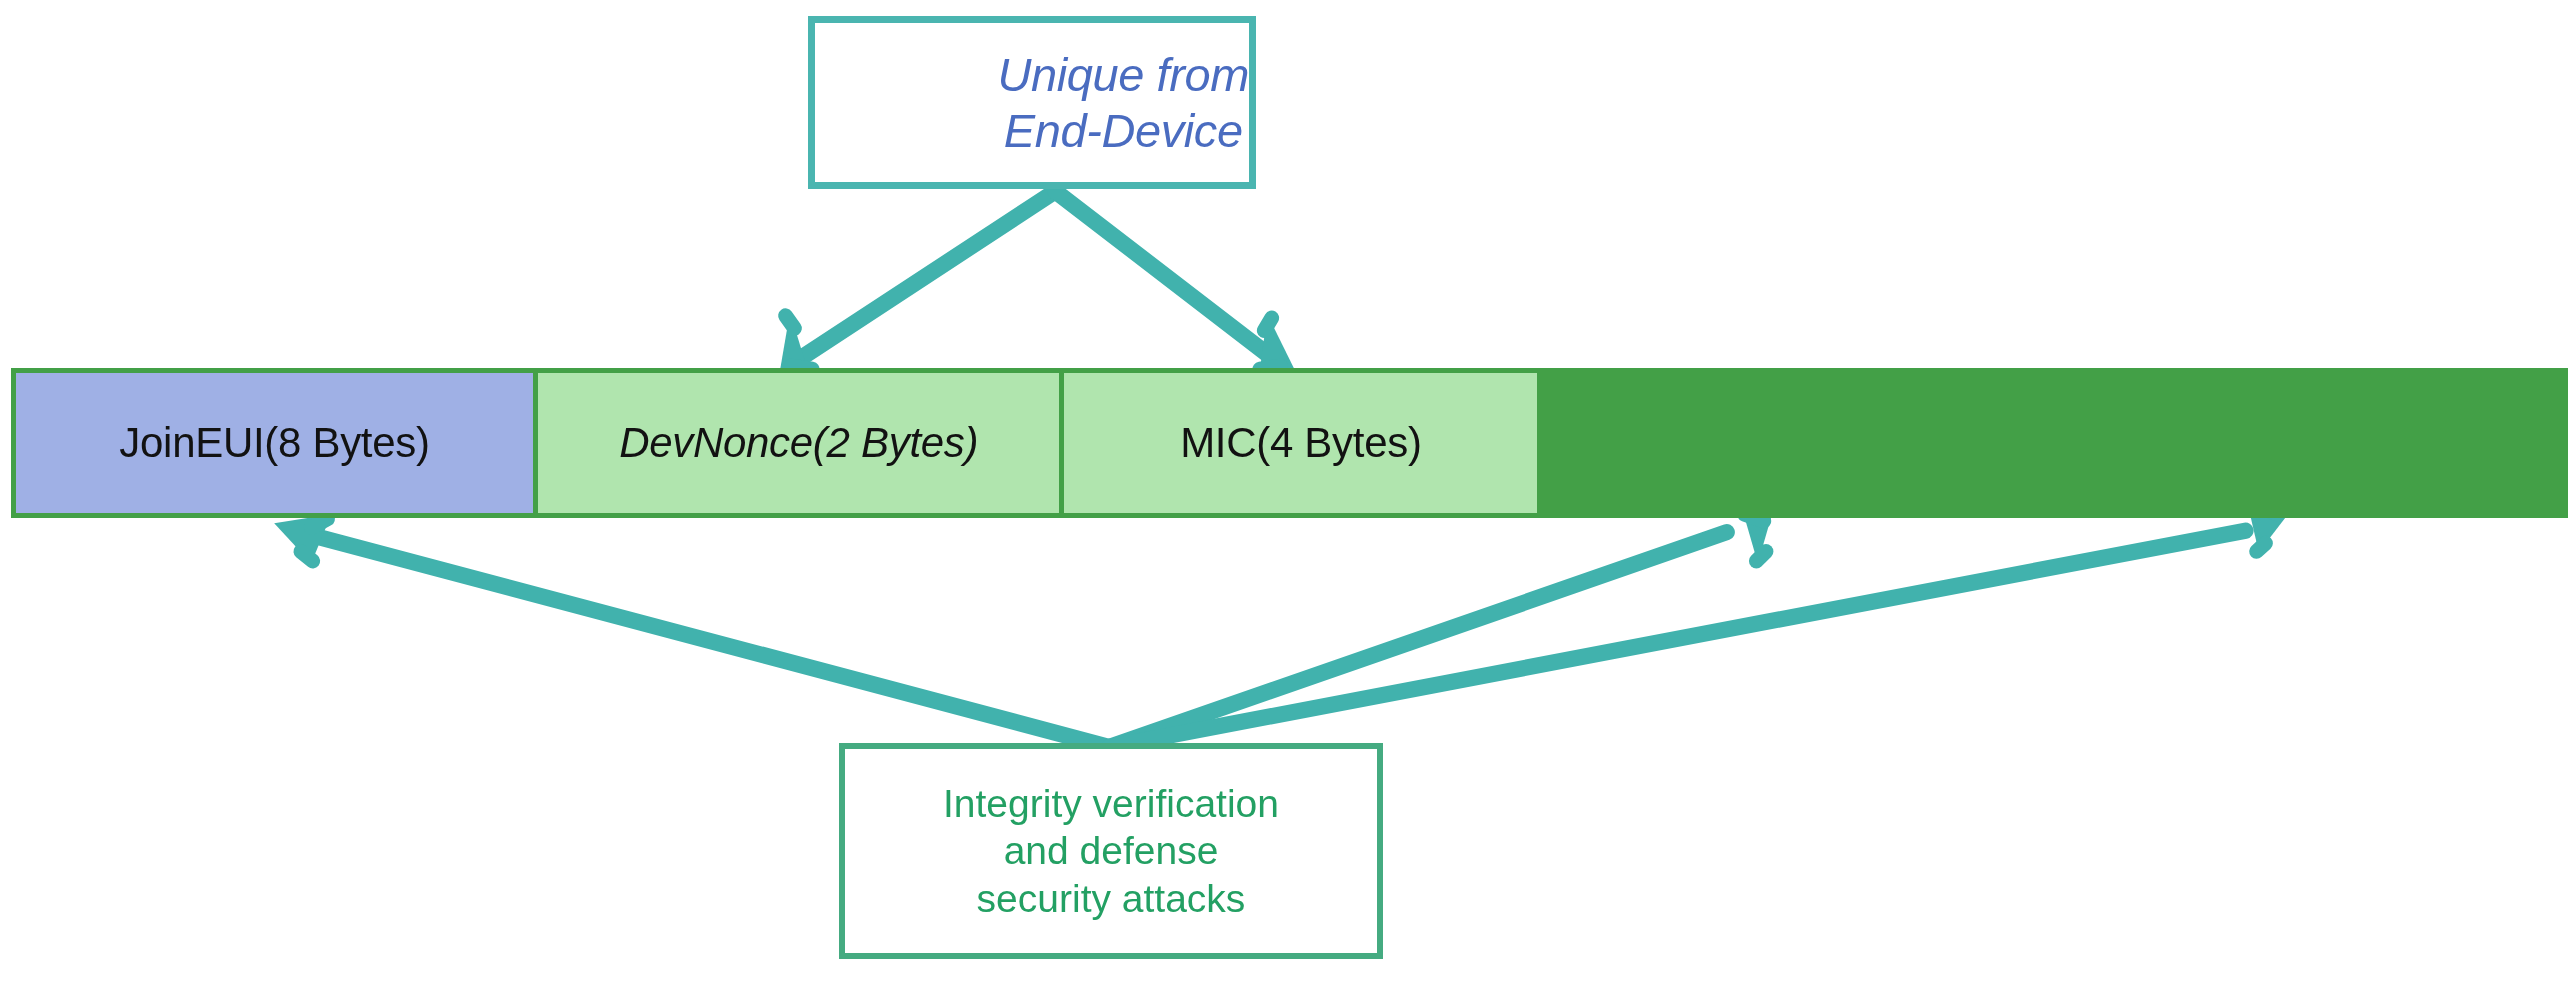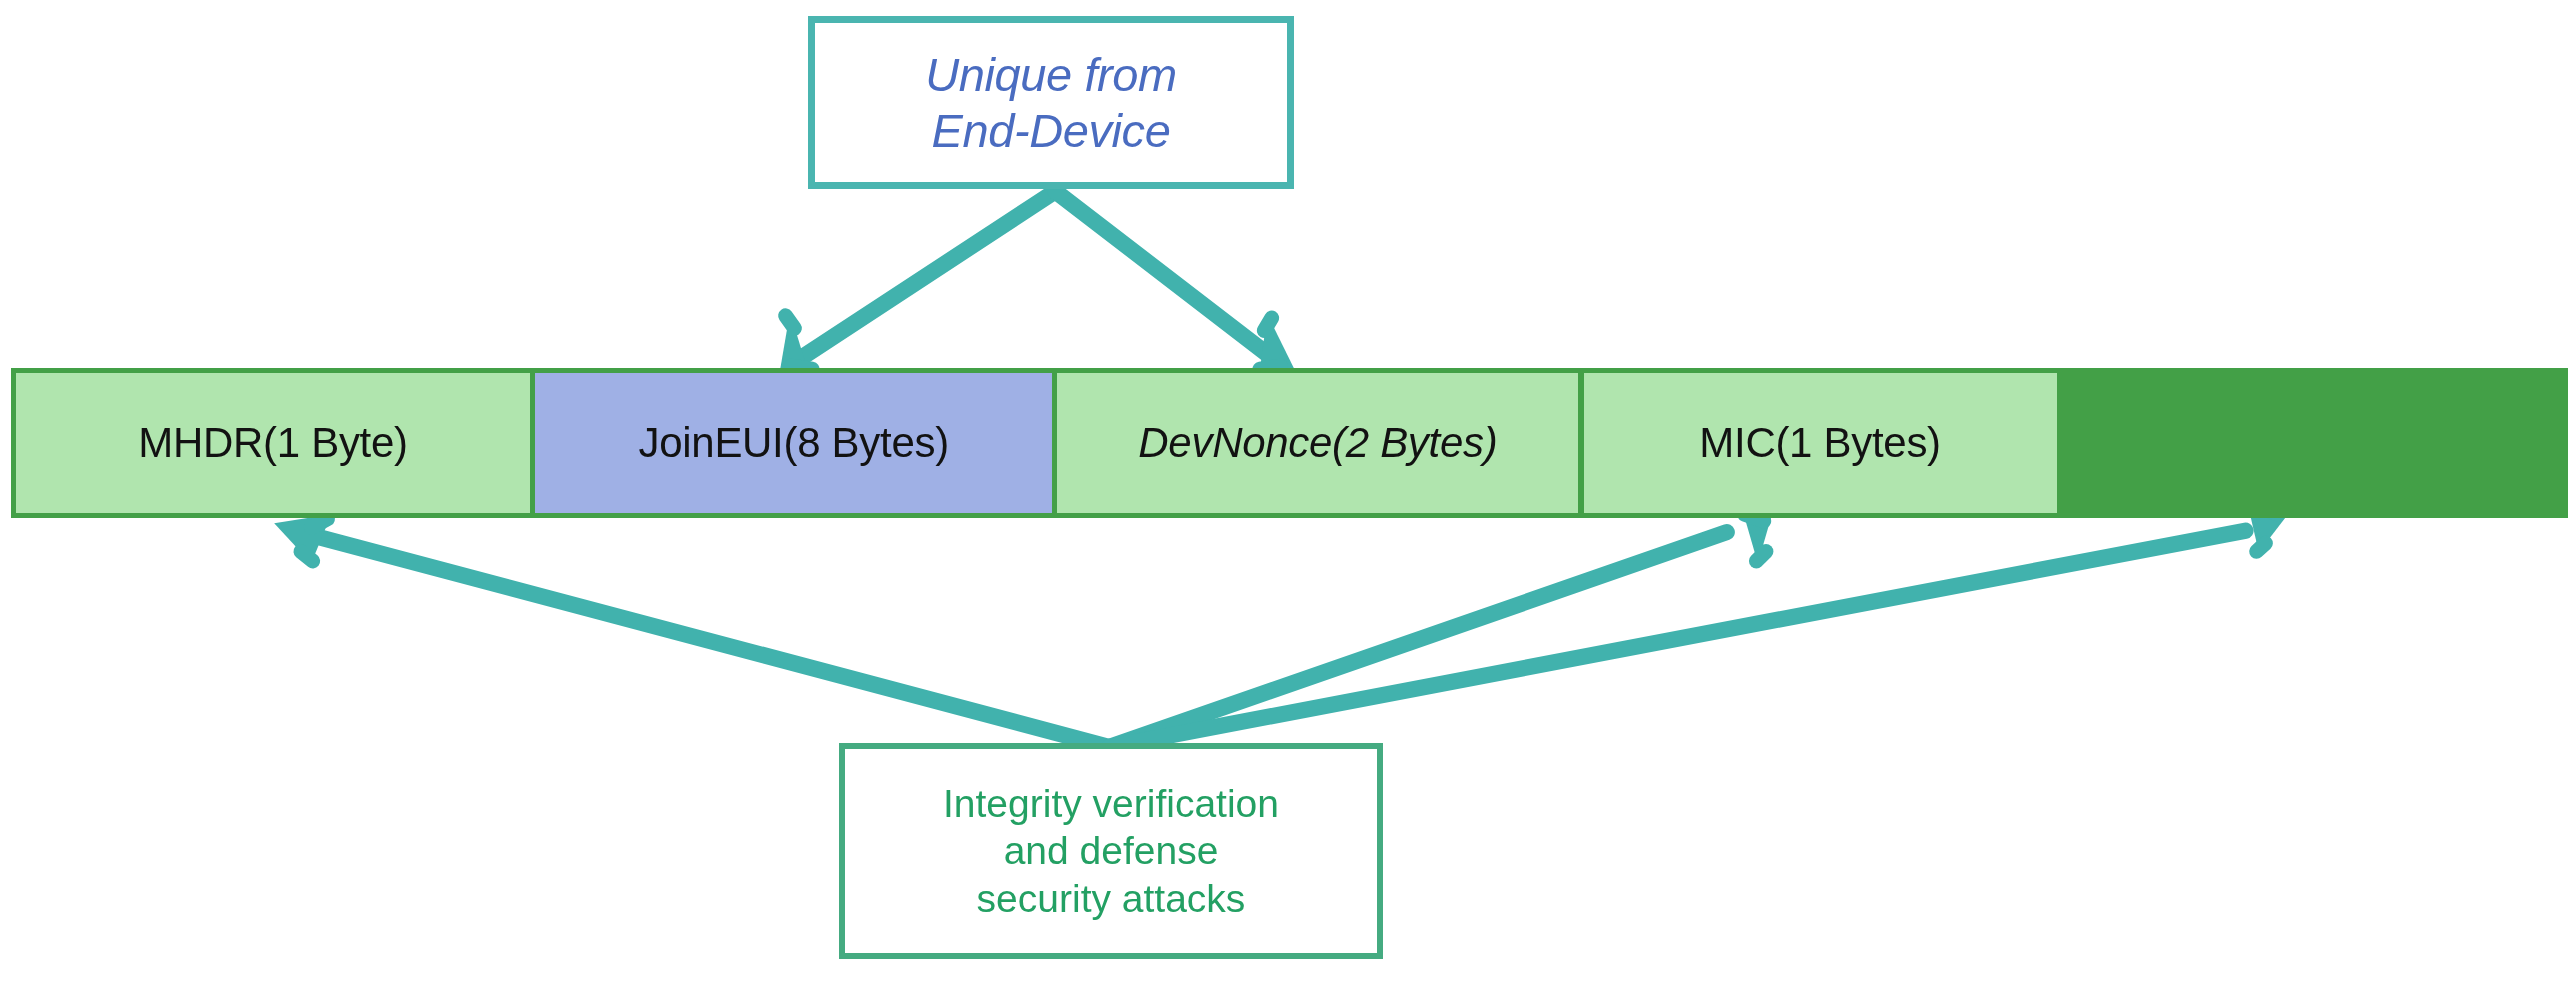--- a/index.html
+++ b/index.html
@@ -33,23 +33,24 @@
     box-sizing: border-box;
     background: #ffffff;
     display: flex;
     align-items: center;
     justify-content: center;
     text-align: center;
   }
   #source-note-box {
     left: 808px;
     top: 16.3px;
-    width: 486px;
+    width: 448px;
     height: 173px;
     border: 7.4px solid #4ab5b0;
+    justify-content: flex-end;
   }
   #source-note-text {
     color: #4a6cc0;
     font-style: italic;
     font-size: 47px;
     line-height: 1.18;
     letter-spacing: -0.4px;
     white-space: pre-line;
     font-weight: 400;
   }
@@ -146,31 +147,28 @@
       <path d="M 3057 733 L 3045 744" stroke="#41b2ad" stroke-width="20" stroke-linecap="round"></path>
     </g>
   </svg>
 
   <div class="note-box" id="source-note-box">
     <span id="source-note-text">Unique from
 End-Device</span>
   </div>
 
   <div id="packet-frame">
-    <div class="packet-field green" id="field-mhdr">
-      <span>MHDR(1 Byte)</span>
-    </div>
     <div class="packet-field blue" id="field-joineui">
       <span>JoinEUI(8 Bytes)</span>
     </div>
     <div class="packet-field green" id="field-devnonce">
       <span>DevNonce(2 Bytes)</span>
     </div>
     <div class="packet-field green" id="field-mic">
-      <span>MIC(1 Bytes)</span>
+      <span>MIC(4 Bytes)</span>
     </div>
   </div>
 
   <div class="note-box" id="purpose-note-box">
     <span id="purpose-note-text">Integrity verification
 and defense
 security attacks</span>
   </div>
 
 </div>

